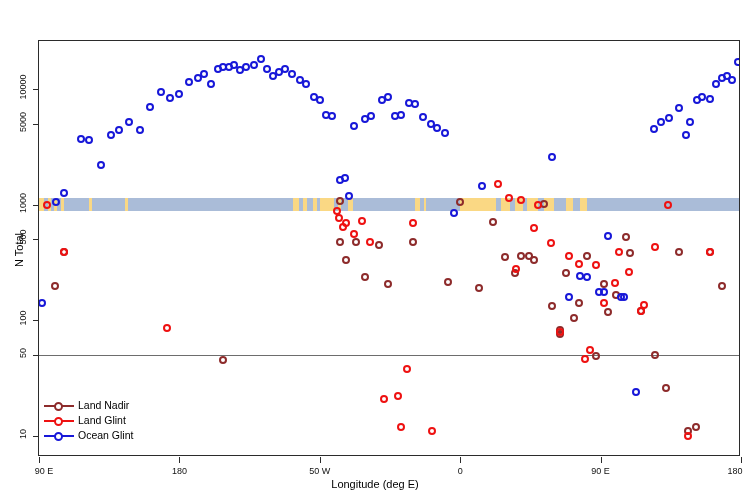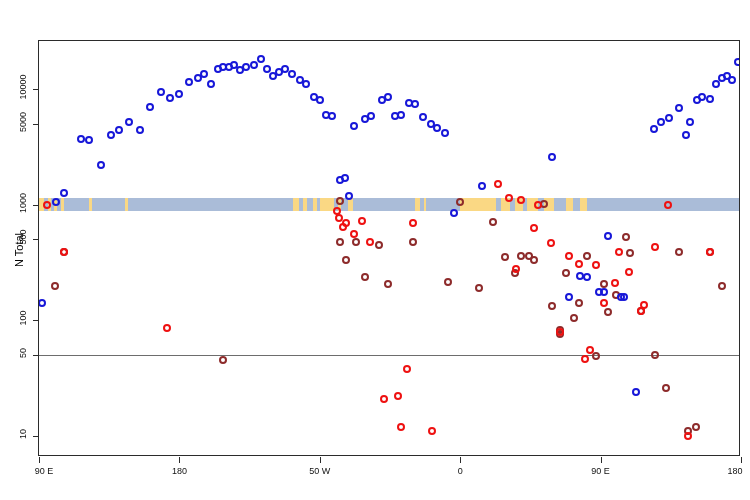--- a/index.html
+++ b/index.html
@@ -51,20 +51,21 @@
   .legend-sym{position:absolute;top:3.5px;left:10px;width:9px;height:9px;border-radius:50%;box-sizing:border-box;background:#fff;}
   .legend-label{line-height:15px;}
 </style>
 </head>
 <body>
 
 <div id="root">
 
 
   <div id="y-axis-title">N Total</div>
+  <div id="x-axis-title">Longitude (deg E)</div>
 
   <div id="plot-frame">
     <div id="plot-inner">
       <div id="map-band-layer">
           <div class="map-band" style="top: 156.646px; height: 13.4422px; background: rgb(170, 188, 216);">
             <div class="land-seg" style="left: 0px; width: 4.68px; top: 0px; height: 100%; background: rgb(250, 216, 132);"></div>
             <div class="land-seg" style="left: 8.58px; width: 3.12px; top: 0px; height: 100%; background: rgb(250, 216, 132);"></div>
             <div class="land-seg" style="left: 14.82px; width: 3.12px; top: 0px; height: 100%; background: rgb(250, 216, 132);"></div>
             <div class="land-seg" style="left: 21.84px; width: 3.12px; top: 0px; height: 100%; background: rgb(250, 216, 132);"></div>
             <div class="land-seg" style="left: 49.92px; width: 3.12px; top: 0px; height: 100%; background: rgb(250, 216, 132);"></div>
@@ -292,14 +293,37 @@
         <span style="position: absolute; right: 2px; top: -6px; font-size: 9px; color: rgb(17, 17, 17); white-space: nowrap; transform-origin: 100% 50%; transform: rotate(-90deg) translate(50%, -50%);">1000</span>
       </div>
       <div style="position: absolute; left: 0px; top: 122.819px; width: 30px; height: 0px;">
         <span style="position: absolute; right: 2px; top: -6px; font-size: 9px; color: rgb(17, 17, 17); white-space: nowrap; transform-origin: 100% 50%; transform: rotate(-90deg) translate(50%, -50%);">5000</span>
       </div>
       <div style="position: absolute; left: 0px; top: 88px; width: 30px; height: 0px;">
         <span style="position: absolute; right: 2px; top: -6px; font-size: 9px; color: rgb(17, 17, 17); white-space: nowrap; transform-origin: 100% 50%; transform: rotate(-90deg) translate(50%, -50%);">10000</span>
       </div>
     </div>
 
+  <div id="legend">
+      <div class="legend-row">
+        <div class="legend-mark">
+          <div class="legend-line" style="background: rgb(141, 43, 43);"></div>
+          <div class="legend-sym" style="border: 2px solid rgb(141, 43, 43);"></div>
+        </div>
+        <div class="legend-label">Land Nadir</div>
+      </div>
+      <div class="legend-row">
+        <div class="legend-mark">
+          <div class="legend-line" style="background: rgb(238, 17, 17);"></div>
+          <div class="legend-sym" style="border: 2px solid rgb(238, 17, 17);"></div>
+        </div>
+        <div class="legend-label">Land Glint</div>
+      </div>
+      <div class="legend-row">
+        <div class="legend-mark">
+          <div class="legend-line" style="background: rgb(23, 23, 216);"></div>
+          <div class="legend-sym" style="border: 2px solid rgb(23, 23, 216);"></div>
+        </div>
+        <div class="legend-label">Ocean Glint</div>
+      </div>
+    </div>
 
 </div>
 
 </body></html>

